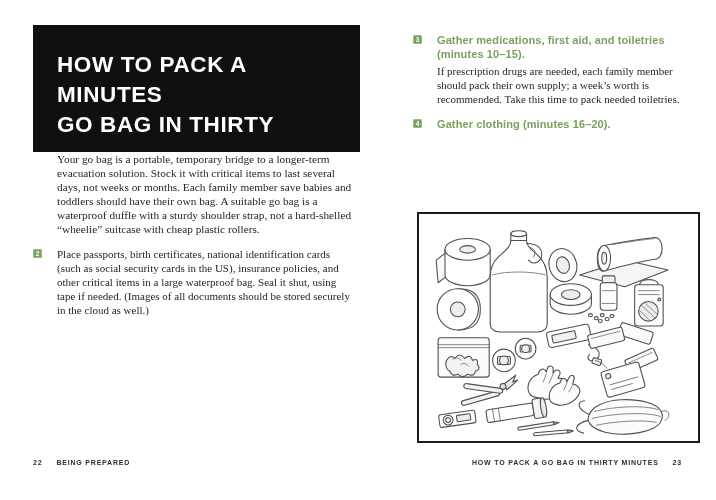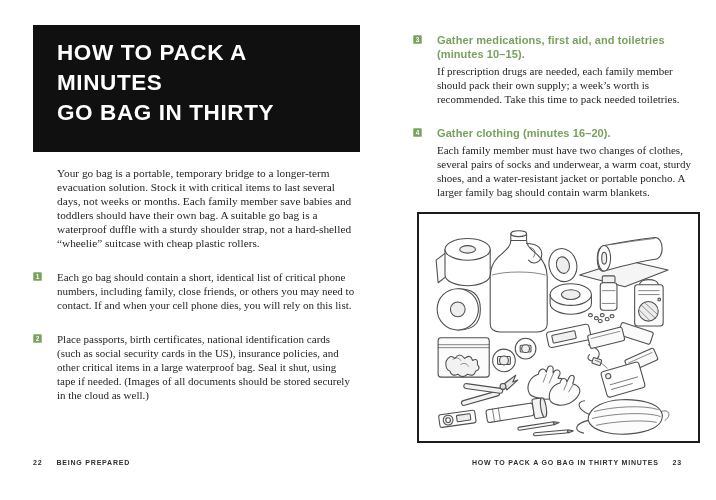--- a/index.html
+++ b/index.html
@@ -1,28 +1,28 @@
 <!DOCTYPE html>
 <html><head>
 <meta charset="utf-8">
 <style>
   html,body{margin:0;padding:0;background:#ffffff;}
   #canvas{position:relative;width:716px;height:500px;background:#ffffff;overflow:hidden;
           font-family:"Liberation Serif",serif;}
 
   
   .title-block{position:absolute;left:33px;top:25px;width:327px;height:127px;
-               background:#101010;box-sizing:border-box;padding:13px 0 0 24px;}
+               background:#101010;box-sizing:border-box;padding:25px 0 0 24px;}
   .title-line{font-family:"Liberation Sans",sans-serif;font-weight:bold;
               font-size:22.5px;line-height:30px;letter-spacing:0.6px;color:#ffffff;}
 
-  .left-col{position:absolute;left:57px;top:166px;width:298px;}
+  .left-col{position:absolute;left:57px;top:152px;width:298px;}
   .intro{font-size:11.3px;line-height:14px;color:#262626;margin:0;}
 
-  .step{position:relative;margin-top:20px;}
+  .step{position:relative;margin-top:11px;}
   .step-badge{position:absolute;left:-24px;top:2px;width:9px;height:9px;
               background:#77a15d;border-radius:1.5px;color:#ffffff;
               font-family:"Liberation Sans",sans-serif;font-weight:bold;
               font-size:6.5px;line-height:9px;text-align:center;
               box-shadow:inset 0 0 0 1px rgba(255,255,255,.28);}
   .step-heading{font-family:"Liberation Sans",sans-serif;font-weight:bold;
                 font-size:11px;line-height:14px;color:#77a15d;
                 letter-spacing:0.1px;margin:0 0 3px 0;}
   .step-body{font-size:11px;line-height:14px;color:#262626;margin:0;}
 
@@ -50,21 +50,20 @@
     <div class="title-line">HOW TO PACK A</div>
     <div class="title-line">MINUTES</div>
     <div class="title-line">GO BAG IN THIRTY</div>
   </div>
 
   <div class="left-col">
     <p class="intro">Your go bag is a portable, temporary bridge to a longer-term evacuation solution. Stock it with critical items to last several days, not weeks or months. Each family member save babies and toddlers should have their own bag. A suitable go bag is a waterproof duffle with a sturdy shoulder strap, not a hard-shelled “wheelie” suitcase with cheap plastic rollers.</p>
 
     <div class="step">
       <span class="step-badge">1</span>
-      <p class="step-body">Each go bag should contain a short, identical list of critical phone numbers, including family, close friends, or others you may need to contact. If and when your cell phone dies, you will rely on this list.</p>
     </div>
 
     <div class="step">
       <span class="step-badge">2</span>
       <p class="step-body">Place passports, birth certificates, national identification cards (such as social security cards in the US), insurance policies, and other critical items in a large waterproof bag. Seal it shut, using tape if needed. (Images of all documents should be stored securely in the cloud as well.)</p>
     </div>
   </div>
 
   <div class="footer footer-left">
     <span>22</span>
@@ -74,21 +73,20 @@
   <div class="right-col">
     <div class="step first">
       <span class="step-badge">3</span>
       <p class="step-heading">Gather medications, first aid, and toiletries (minutes 10–15).</p>
       <p class="step-body">If prescription drugs are needed, each family member should pack their own supply; a week’s worth is recommended. Take this time to pack needed toiletries.</p>
     </div>
 
     <div class="step">
       <span class="step-badge">4</span>
       <p class="step-heading">Gather clothing (minutes 16–20).</p>
-      <p class="step-body">Each family member must have two changes of clothes, several pairs of socks and underwear, a warm coat, sturdy shoes, and a water-resistant jacket or portable poncho. A larger family bag should contain warm blankets.</p>
     </div>
   </div>
 
   <div class="illustration-frame">
     <svg viewBox="0 0 283 231" xmlns="http://www.w3.org/2000/svg">
       <g stroke="#4f4f4f" stroke-width="1.1" fill="#ffffff" stroke-linejoin="round" stroke-linecap="round">
 
         <g>
           <path d="M163,62 L210,47 L253,57 L209,74 Z" fill="#f5f5f5"></path>
           <path d="M188,32 C210,28 231,25 240,24 C244,24 247,29 247,35 C247,41 244,46 240,46 C230,47 210,52 188,58 C183,59 181,53 181,45 C181,37 184,33 188,32 Z"></path>

